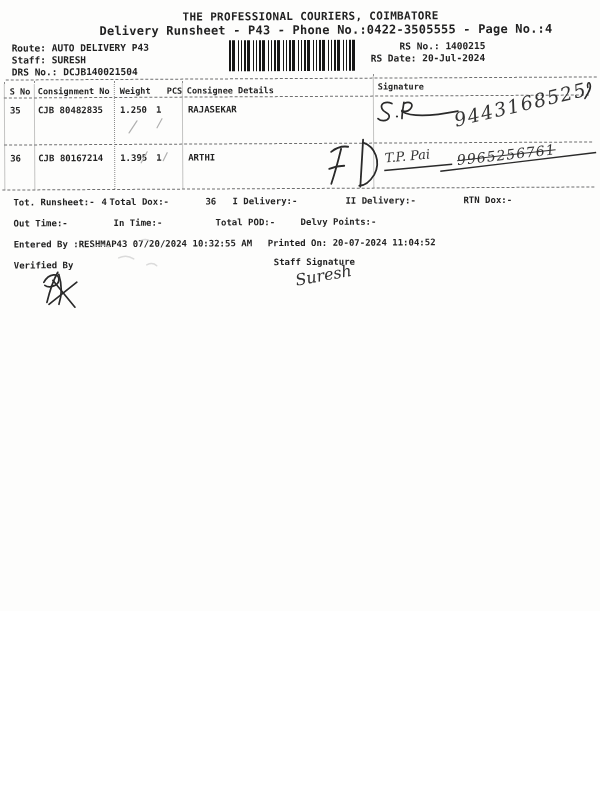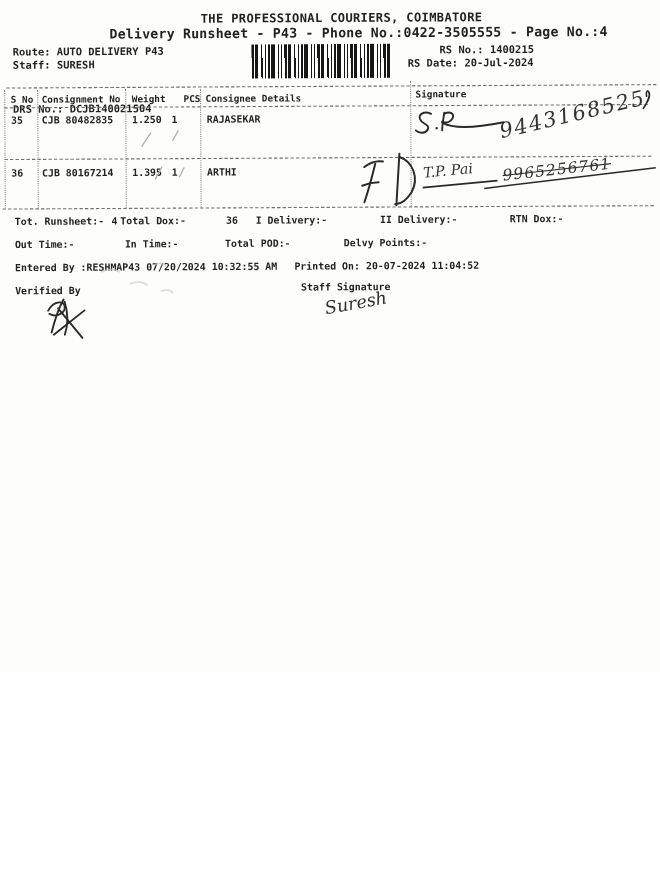--- a/index.html
+++ b/index.html
@@ -26,21 +26,21 @@
 <body>
 
 <div class="page">
  <div class="sheet">
 
   <div class="t fs11" style="left:183px;top:10px;">THE PROFESSIONAL COURIERS, COIMBATORE</div>
   <div class="t fs12" style="left:100px;top:23px;">Delivery Runsheet - P43 - Phone No.:0422-3505555 - Page No.:4</div>
 
   <div class="t fs95" style="left:12px;top:41px;"><span>Route:</span> <span>AUTO DELIVERY P43</span></div>
   <div class="t fs95" style="left:12px;top:53px;"><span>Staff:</span> <span>SURESH</span></div>
-  <div class="t fs95" style="left:12px;top:65px;margin-top:28px;"><span>DRS No.:</span> <span>DCJB140021504</span></div>
+  <div class="t fs95" style="left:12px;top:65px;"><span>DRS No.:</span> <span>DCJB140021504</span></div>
 
   <div class="barcode"></div>
 
   <div class="t fs95" style="left:371px;top:41px;margin-left:29px;"><span>RS No.:</span> <span>1400215</span></div>
   <div class="t fs95" style="left:371px;top:53px;"><span>RS Date:</span> <span>20-Jul-2024</span></div>
 
   <div class="hdash" style="left:6px;top:78px;width:591px;"></div>
   <div class="hdash" style="left:4px;top:96px;width:585px;"></div>
   <div class="hdash" style="left:4px;top:143px;width:588px;"></div>
   <div class="hdash" style="left:2px;top:188px;width:592px;"></div>
@@ -79,22 +79,22 @@
   <div class="t fs9" style="left:13px;top:196px;">Tot. Runsheet:-</div>
   <div class="t fs9" style="left:101px;top:196px;">4</div>
   <div class="t fs9" style="left:109px;top:196px;">Total Dox:-</div>
   <div class="t fs9" style="left:205px;top:196px;">36</div>
   <div class="t fs9" style="left:232px;top:196px;">I Delivery:-</div>
   <div class="t fs9" style="left:345px;top:196px;">II Delivery:-</div>
   <div class="t fs9" style="left:463px;top:196px;">RTN Dox:-</div>
 
   <div class="t fs9" style="left:13px;top:217px;">Out Time:-</div>
   <div class="t fs9" style="left:113px;top:217px;">In Time:-</div>
-  <div class="t fs9" style="left:204px;top:217px;">Total POD:-</div>
-  <div class="t fs9" style="left:312px;top:217px;">Delvy Points:-</div>
+  <div class="t fs9" style="left:215px;top:217px;">Total POD:-</div>
+  <div class="t fs9" style="left:300px;top:217px;">Delvy Points:-</div>
 
   <div class="t fs9" style="left:13px;top:238px;">Entered By :RESHMAP43 07/20/2024 10:32:55 AM</div>
   <div class="t fs9" style="left:267px;top:238px;">Printed On: 20-07-2024 11:04:52</div>
   <div class="t fs9" style="left:13px;top:259px;">Verified By</div>
   <div class="t fs9" style="left:273px;top:257px;">Staff Signature</div>
   <div class="hand" style="left:293px;top:271px;font-size:16px;color:#2f2f2f;transform:rotate(-10deg);transform-origin:left top;">Suresh</div>
 
   <svg class="ink-overlay" width="600" height="800" viewBox="0 0 600 800">
 
     <g stroke="#2a2a2a" stroke-width="1.7" fill="none" stroke-linecap="round">

